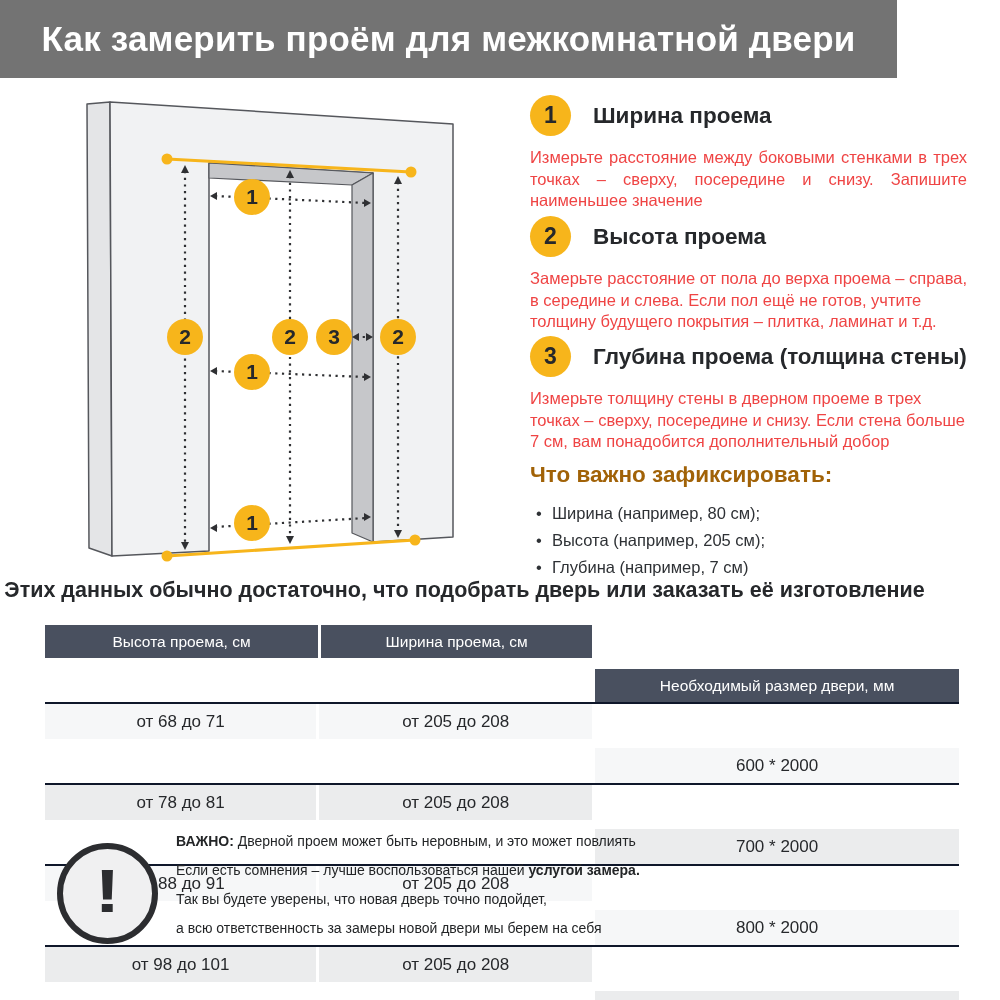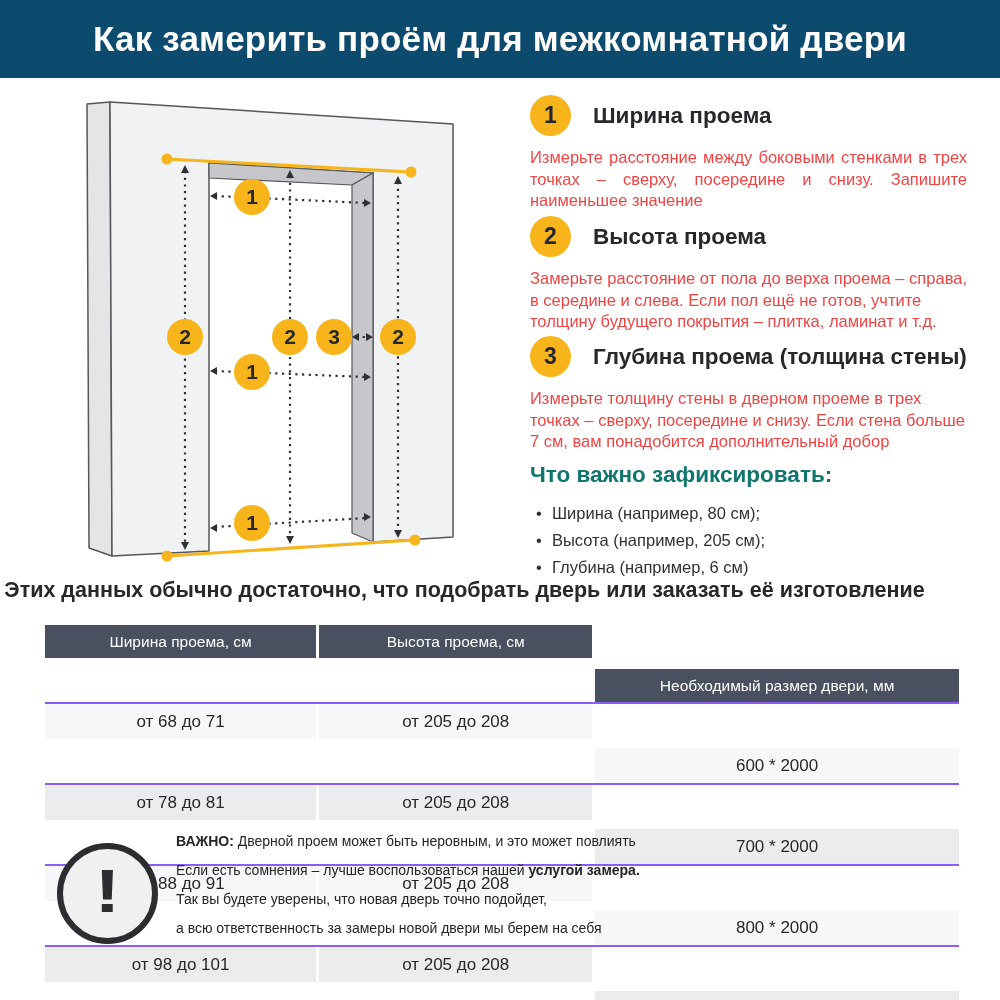--- a/index.html
+++ b/index.html
@@ -7,22 +7,22 @@
   body {
     font-family: "Liberation Sans", "DejaVu Sans", sans-serif;
     background: #ffffff;
     color: #26282B;
     position: relative;
     overflow: hidden;
   }
 
   
   .header {
-    position: absolute; left: 0; top: 0; width: 1000px; height: 78px;
-    background: #0c4a6e;
+    position: absolute; left: 0; top: 0; width: 897px; height: 78px;
+    background: #737373;
     display: flex; align-items: center; justify-content: center;
   }
   .header h1 {
     color: #ffffff; font-size: 35px; font-weight: 700; letter-spacing: 0.2px;
   }
 
   
   .diagram { position: absolute; left: 60px; top: 90px; width: 400px; height: 480px; }
   .diagram svg { position: absolute; left: 0; top: 0; }
   .badge {
@@ -40,21 +40,21 @@
     width: 41px; height: 41px; border-radius: 50%; flex: 0 0 41px;
     background: #F7B51B; color: #26282B;
     display: flex; align-items: center; justify-content: center;
     font-size: 23px; font-weight: 800;
   }
   .sec-title { font-size: 22.5px; font-weight: 800; color: #26282B; white-space: nowrap; }
   .sec-body {
     margin-top: 11px; font-size: 16.5px; line-height: 21.5px; color: #ef4444;
   }
   .justified { text-align: justify; }
-  .check-title { font-size: 22.5px; font-weight: 800; color: #0f766e; }
+  .check-title { font-size: 22.5px; font-weight: 800; color: #a16207; }
   .check-list { margin-top: 12px; }
   .check-item {
     display: flex; align-items: baseline; font-size: 16.5px; line-height: 27px; color: #2E3135;
   }
   .check-item .dot { width: 22px; padding-left: 6px; color: #2E3135; }
 
   
   .subtitle {
     position: absolute; left: 0; top: 578px; width: 929px;
     text-align: center; font-size: 21.5px; font-weight: 700; color: #26282B;
@@ -66,21 +66,21 @@
   .t-cell {
     display: flex; align-items: center; justify-content: center;
     border-right: 3px solid #ffffff;
   }
   .t-cell:last-child { border-right: none; }
   .c1 { width: 30%; } .c2 { width: 30.2%; } .c3 { width: 39.8%; margin-top: 44px; }
   .t-head .t-cell {
     background: #49505F; color: #ffffff; height: 33px; font-size: 15.5px; font-weight: 400;
   }
   .t-body .t-cell { height: 35px; font-size: 17px; font-weight: 500; color: #26282B; }
-  .t-body .t-row { border-top: 2px solid #8b5cf6; text-align: center; }
+  .t-body .t-row { border-top: 2px solid #0f172a; text-align: center; }
   .t-body .t-row:nth-child(odd) .t-cell { background: #F6F7F8; }
   .t-body .t-row:nth-child(even) .t-cell { background: #EBECED; }
 
   
   .warning-icon {
     position: absolute; left: 57px; top: 843px; width: 101px; height: 101px;
     border: 6px solid #2C2D30; border-radius: 50%; background: #F0F0F1;
     display: flex; align-items: center; justify-content: center;
   }
   .warning-icon span {
@@ -190,33 +190,33 @@
       <div class="check-item">
         <span class="dot">•</span>
         <span>Ширина (например, 80 см);</span>
       </div>
       <div class="check-item">
         <span class="dot">•</span>
         <span>Высота (например, 205 см);</span>
       </div>
       <div class="check-item">
         <span class="dot">•</span>
-        <span>Глубина (например, 6 см)</span>
+        <span>Глубина (например, 7 см)</span>
       </div>
     </div>
   </div>
 
 </div>
 
 <div class="subtitle">Этих данных обычно достаточно, что подобрать дверь или заказать её изготовление</div>
 
 <div class="size-table">
   <div class="t-row t-head">
+    <div class="t-cell c2">Высота проема, см</div>
     <div class="t-cell c1">Ширина проема, см</div>
-    <div class="t-cell c2">Высота проема, см</div>
     <div class="t-cell c3">Необходимый размер двери, мм</div>
   </div>
   <div class="t-body">
     <div class="t-row">
       <div class="t-cell c1">от 68 до 71</div>
       <div class="t-cell c2">от 205 до 208</div>
       <div class="t-cell c3">600 * 2000</div>
     </div>
     <div class="t-row">
       <div class="t-cell c1">от 78 до 81</div>

